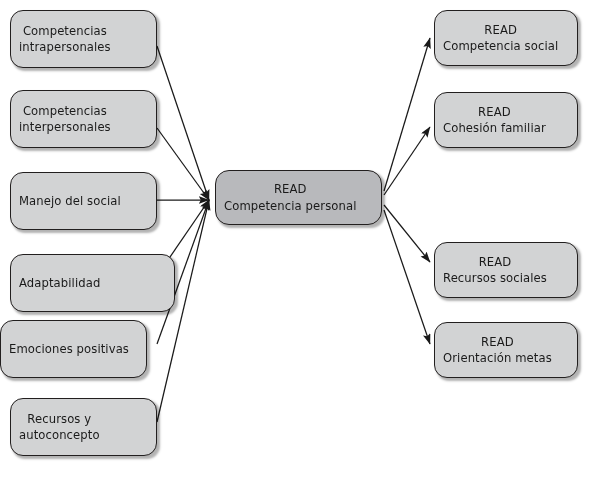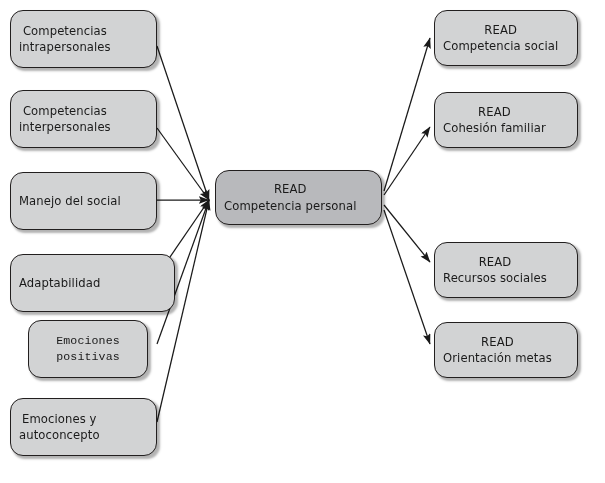--- a/index.html
+++ b/index.html
@@ -92,26 +92,26 @@
   </div>
 
   <div class="node" style="left:10px; top:172px; width:147px; height:58px;">
     <span class="node-label">Manejo del social</span>
   </div>
 
   <div class="node" style="left:10px; top:254px; width:165px; height:58px;">
     <span class="node-label">Adaptabilidad</span>
   </div>
 
-  <div class="node" style="left:28px; top:320px; width:120px; height:58px;font-family:Liberation Mono, monospace;">
+  <div class="node" style="left:0; top:320px; width:147px; height:58px;">
     <span class="node-label">Emociones positivas</span>
   </div>
 
   <div class="node" style="left:10px; top:398px; width:147px; height:58px;">
-    <span class="node-label">Emociones y
+    <span class="node-label">Recursos y
 autoconcepto</span>
   </div>
 
   <div class="node center" style="left:215px; top:170px; width:167px; height:55px;">
     <span class="node-label">READ
 Competencia personal</span>
   </div>
 
   <div class="node" style="left:434px; top:10px; width:144px; height:56px;">
     <span class="node-label">READ

